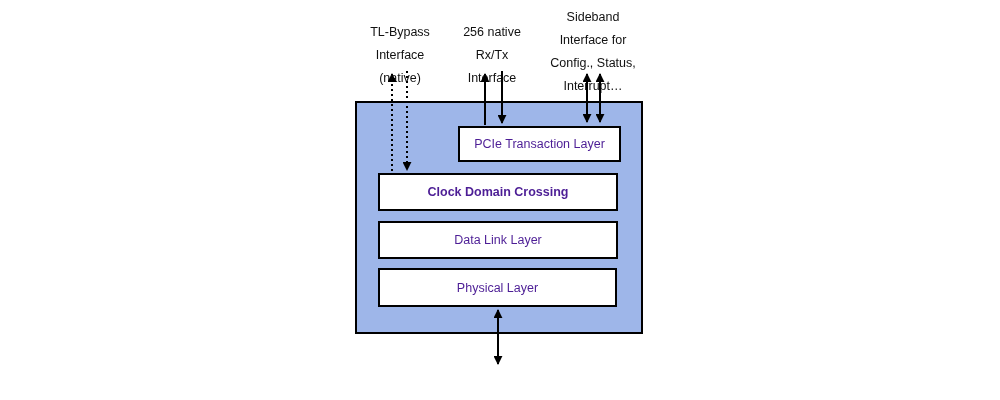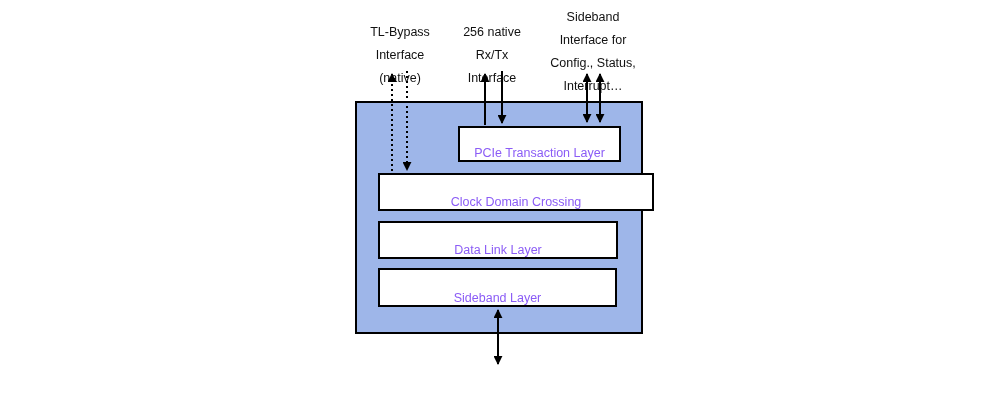--- a/index.html
+++ b/index.html
@@ -31,27 +31,27 @@
     width: 288px;
     height: 233px;
     border: 2px solid #000000;
     box-sizing: border-box;
   }
   .block {
     position: absolute;
     border: 2px solid #000000;
     box-sizing: border-box;
     display: flex;
-    align-items: flex-end;
+    align-items: center;
     justify-content: center;
     font-size: 12.5px;
-    color: #8b5cf6;
+    color: #4c1d95;
   }
   .block.tl  { left: 458px; top: 126px; width: 163px; height: 36px; }
-  .block.cdc { left: 378px; top: 173px; width: 276px; height: 38px; }
+  .block.cdc { left: 378px; top: 173px; width: 240px; height: 38px; font-weight: bold; }
   .block.dll { left: 378px; top: 221px; width: 240px; height: 38px; }
   .block.pl  { left: 378px; top: 268px; width: 239px; height: 39px; }
   .arrow-overlay {
     position: absolute;
     left: 0; top: 0;
     width: 1000px;
     height: 400px;
     pointer-events: none;
   }
   .arrow-overlay line {
@@ -88,21 +88,21 @@
 
   <div class="block cdc" style="background-color: rgb(255, 255, 255);">
     <span>Clock Domain Crossing</span>
   </div>
 
   <div class="block dll" style="background-color: rgb(255, 255, 255);">
     <span>Data Link Layer</span>
   </div>
 
   <div class="block pl" style="background-color: rgb(255, 255, 255);">
-    <span>Sideband Layer</span>
+    <span>Physical Layer</span>
   </div>
 
 
   <svg class="arrow-overlay" viewBox="0 0 1000 400" xmlns="http://www.w3.org/2000/svg">
     <defs>
       <marker id="mEnd" viewBox="0 0 10 10" refX="9" refY="5" markerWidth="9" markerHeight="9" orient="auto" markerUnits="userSpaceOnUse">
         <path d="M0,0 L10,5 L0,10 Z" fill="#000000"></path>
       </marker>
       <marker id="mStart" viewBox="0 0 10 10" refX="9" refY="5" markerWidth="9" markerHeight="9" orient="auto-start-reverse" markerUnits="userSpaceOnUse">
         <path d="M0,0 L10,5 L0,10 Z" fill="#000000"></path>

